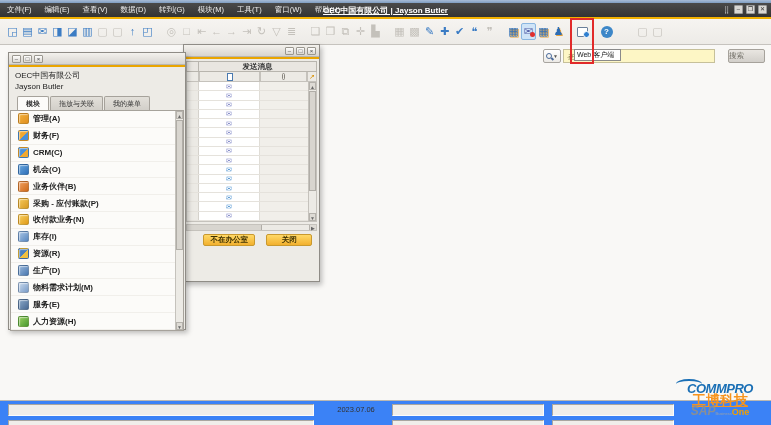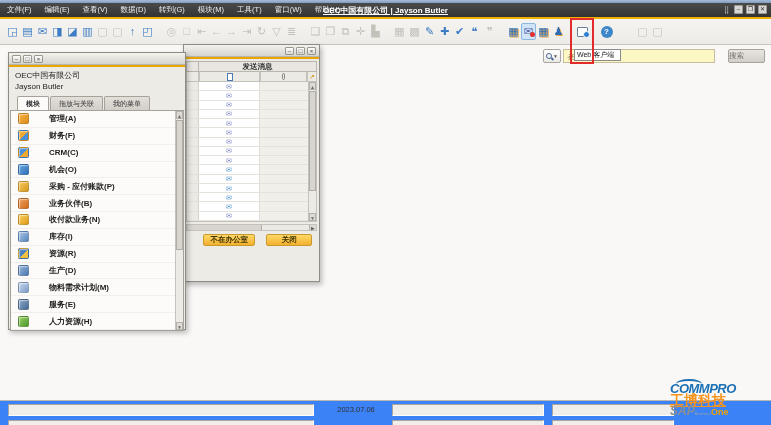--- a/index.html
+++ b/index.html
@@ -91,21 +91,21 @@
   #mm-info { padding:3px 6px 2px 6px; }
   #mm-company { font-size:8px; color:#222; }
   #mm-user { font-size:8px; color:#222; margin-top:1px; }
   #mm-tabs { display:flex; padding-left:8px; margin-top:2px; align-items:flex-end; }
   .mm-tab { font-size:7px; color:#333; padding:2px 8px 1px 8px;
     background:linear-gradient(#e3e0da,#d2cfc9); border:1px solid #a6a29b;
     border-bottom:none; border-radius:2px 2px 0 0; margin-right:1px; cursor:pointer; }
   .mm-tab.active { background:#fcfbf9; font-weight:bold; position:relative; top:1px; padding-bottom:2px; }
   #mm-list { position:relative; background:#fcfbf9; border:1px solid #a6a29b;
     margin:0 1px; height:221px; display:flex; flex-direction:column; padding-right:8px; }
-  .mod-row { flex:1; display:flex; align-items:center; padding-left:7px; gap:20px;
+  .mod-row { flex:1; display:flex; align-items:center; padding-left:7px; gap:4px;
     border-bottom:1px solid #f1efeb; cursor:pointer; }
   .mod-label { font-size:8px; font-weight:bold; color:#222; white-space:nowrap; }
   .mod-icon { width:11px; height:11px; border-radius:2px; flex:none;
     border:1px solid rgba(0,0,0,.18); box-shadow:inset 1px 1px 1px rgba(255,255,255,.5); }
   .mi-admin      { background:linear-gradient(135deg,#f3b13c,#e08f1f); }
   .mi-finance    { background:linear-gradient(135deg,#f0a830 55%,#4a90d9 55%); }
   .mi-crm        { background:linear-gradient(135deg,#4a90d9 55%,#f0a830 55%); }
   .mi-opportunity{ background:linear-gradient(135deg,#6aa8e0,#2f6fb8); }
   .mi-sales      { background:linear-gradient(135deg,#8fb8e8,#3f7cc0); }
   .mi-purchase   { background:linear-gradient(135deg,#f5c95a,#d89a20); }
@@ -171,21 +171,21 @@
   
   #statusbar { position:absolute; left:0; top:400px; width:771px; height:25px;
     background:#3b82f6; border-top:1px solid #bbb8b2; overflow:hidden; }
   .sb-box { position:absolute; height:12px; top:3px; background:#f0eeea;
     border:1px solid; border-color:#a9a6a0 #fdfdfc #fdfdfc #a9a6a0; }
   .sb-box.r2 { top:19px; height:10px; }
   #sb-date { position:absolute; left:322px; top:3px; width:68px; font-size:7.5px;
     color:#333; text-align:center; line-height:12px; }
 
   
-  #logo { position:absolute; right:1px; top:381px; width:100px; z-index:40; }
+  #logo { position:absolute; right:1px; top:381px; width:100px; text-align:center; z-index:40; }
   #logo-commpro { font-size:13px; font-weight:900; font-style:italic; color:#1a6fb5;
     letter-spacing:-0.5px; position:relative; }
   #logo-commpro::before { content:""; position:absolute; left:6px; top:-2px; width:26px;
     height:8px; border-top:2px solid #1a6fb5; border-radius:50%; }
   #logo-cn { font-size:14px; font-weight:bold; color:#f7941e; line-height:8px;text-decoration:underline; }
   #logo-sap-line { line-height:11px; }
   #logo-sap { font-size:12px; font-weight:900; font-style:italic; color:#8a8f94; }
   #logo-business { font-size:4px; color:#9aa0a6; }
   #logo-one { font-size:9px; font-weight:900; color:#f2a000; }
 </style>
@@ -541,26 +541,26 @@
         </div>
         <div class="mod-row">
           <span class="mod-icon mi-crm"></span>
           <span class="mod-label">CRM(C)</span>
         </div>
         <div class="mod-row">
           <span class="mod-icon mi-opportunity"></span>
           <span class="mod-label">机会(O)</span>
         </div>
         <div class="mod-row">
+          <span class="mod-icon mi-partners"></span>
+          <span class="mod-label">业务伙伴(B)</span>
+        </div>
+        <div class="mod-row">
           <span class="mod-icon mi-purchase"></span>
           <span class="mod-label">采购 - 应付账款(P)</span>
-        </div>
-        <div class="mod-row">
-          <span class="mod-icon mi-partners"></span>
-          <span class="mod-label">业务伙伴(B)</span>
         </div>
         <div class="mod-row">
           <span class="mod-icon mi-banking"></span>
           <span class="mod-label">收付款业务(N)</span>
         </div>
         <div class="mod-row">
           <span class="mod-icon mi-inventory"></span>
           <span class="mod-label">库存(I)</span>
         </div>
         <div class="mod-row">

